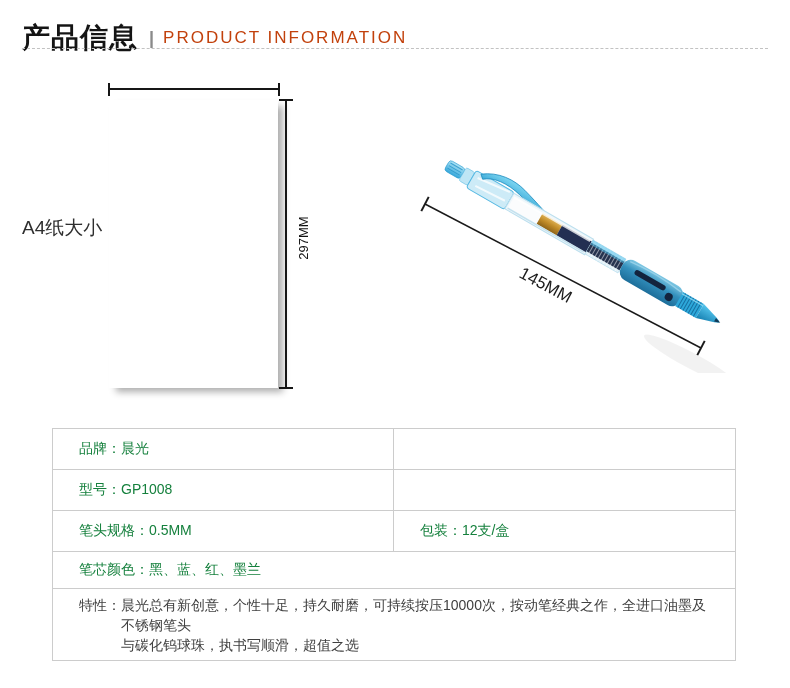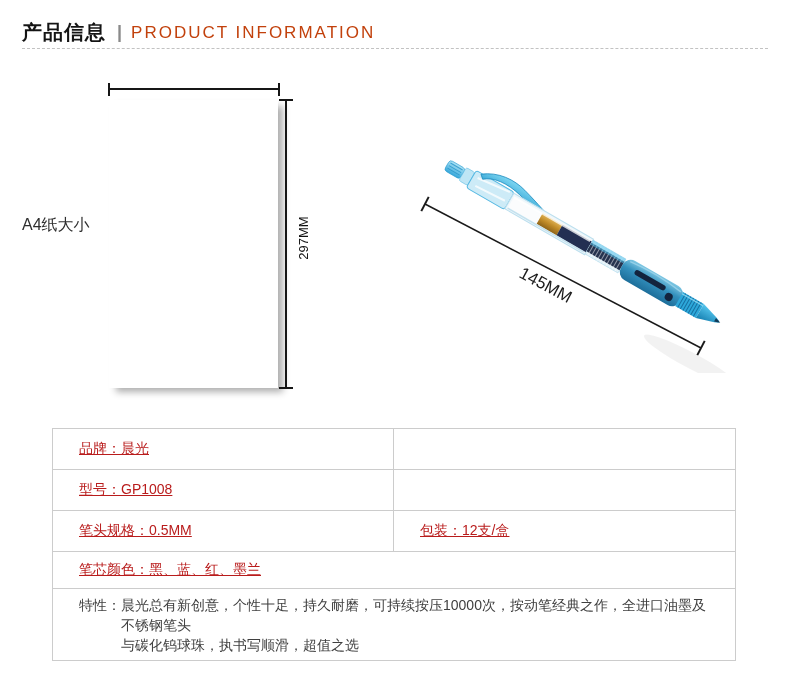--- a/index.html
+++ b/index.html
@@ -2,26 +2,26 @@
 <html><head>
 <meta charset="utf-8">
 <style>
   html,body{margin:0;padding:0;background:#ffffff;}
   .page{
     position:relative;width:790px;height:688px;background:#ffffff;overflow:hidden;
     font-family:"Liberation Sans","DejaVu Sans",sans-serif;color:#3f3f3f;
   }
   
   .header{position:absolute;left:22px;top:19px;display:flex;align-items:center;}
-  .header .cn{font-size:20px;font-weight:bold;color:#141414;letter-spacing:1px;}
+  .header .cn{font-size:28px;font-weight:bold;color:#141414;letter-spacing:1px;}
   .header .sep{font-size:18px;color:#8a8a8a;margin:0 9px 0 11px;font-weight:bold;}
   .header .en{font-size:17px;color:#c2410c;letter-spacing:2px;}
   .dashed{position:absolute;left:22px;top:48px;width:746px;border-top:1px dashed #c2c2c2;}
   
-  .a4-label{position:absolute;left:22px;top:215px;font-size:16px;color:#2e2e2e;}
+  .a4-label{position:absolute;left:22px;top:215px;font-size:19px;color:#2e2e2e;}
   .paper{
     position:absolute;left:109px;top:100px;width:169px;height:288px;background:#ffffff;
     box-shadow:6px 5px 7px -1px rgba(0,0,0,0.32);
   }
   .h-line{position:absolute;left:108px;top:88px;width:172px;height:2px;background:#161616;}
   .h-tick{position:absolute;top:83px;width:2px;height:13px;background:#161616;}
   .h-tick.left{left:108px;} .h-tick.right{left:278px;}
   .w-label{position:absolute;left:108px;top:65px;width:172px;text-align:center;font-size:14px;color:#111;}
   .v-line{position:absolute;left:285px;top:99px;width:2px;height:290px;background:#161616;}
   .v-tick{position:absolute;left:279px;width:14px;height:2px;background:#161616;}
@@ -33,21 +33,21 @@
   
   .pen-svg{position:absolute;left:390px;top:128px;}
   
   .spec-table{position:absolute;left:52px;top:428px;width:682px;border:1px solid #cccccc;background:#fff;}
   .trow{display:flex;border-bottom:1px solid #cccccc;}
   .trow:last-child{border-bottom:none;}
   .trow.r1,.trow.r2,.trow.r3{height:40px;}
   .trow.r4{height:42px;}
   .trow.r5{height:36px;}
   .trow.r6{min-height:46px;}
-  .cell{display:flex;align-items:center;padding-left:26px;box-sizing:border-box;font-size:14px;color:#b91c1c;text-decoration:underline;}
+  .cell{display:flex;align-items:center;padding-left:26px;box-sizing:border-box;font-size:14px;color:#15803d;}
   .cell.half{width:50%;border-right:1px solid #cccccc;}
   .cell.rest{flex:1;}
   .cell.full{width:100%;}
   .feature-cell{display:flex;align-items:flex-start;padding:6px 20px 5px 26px;width:100%;box-sizing:border-box;
     font-size:14px;color:#3f3f3f;line-height:20px;}
   .feature-cell .feat-label{white-space:nowrap;}
   .feature-cell .feat-text{flex:1;}
 </style>
 </head>
 <body>

